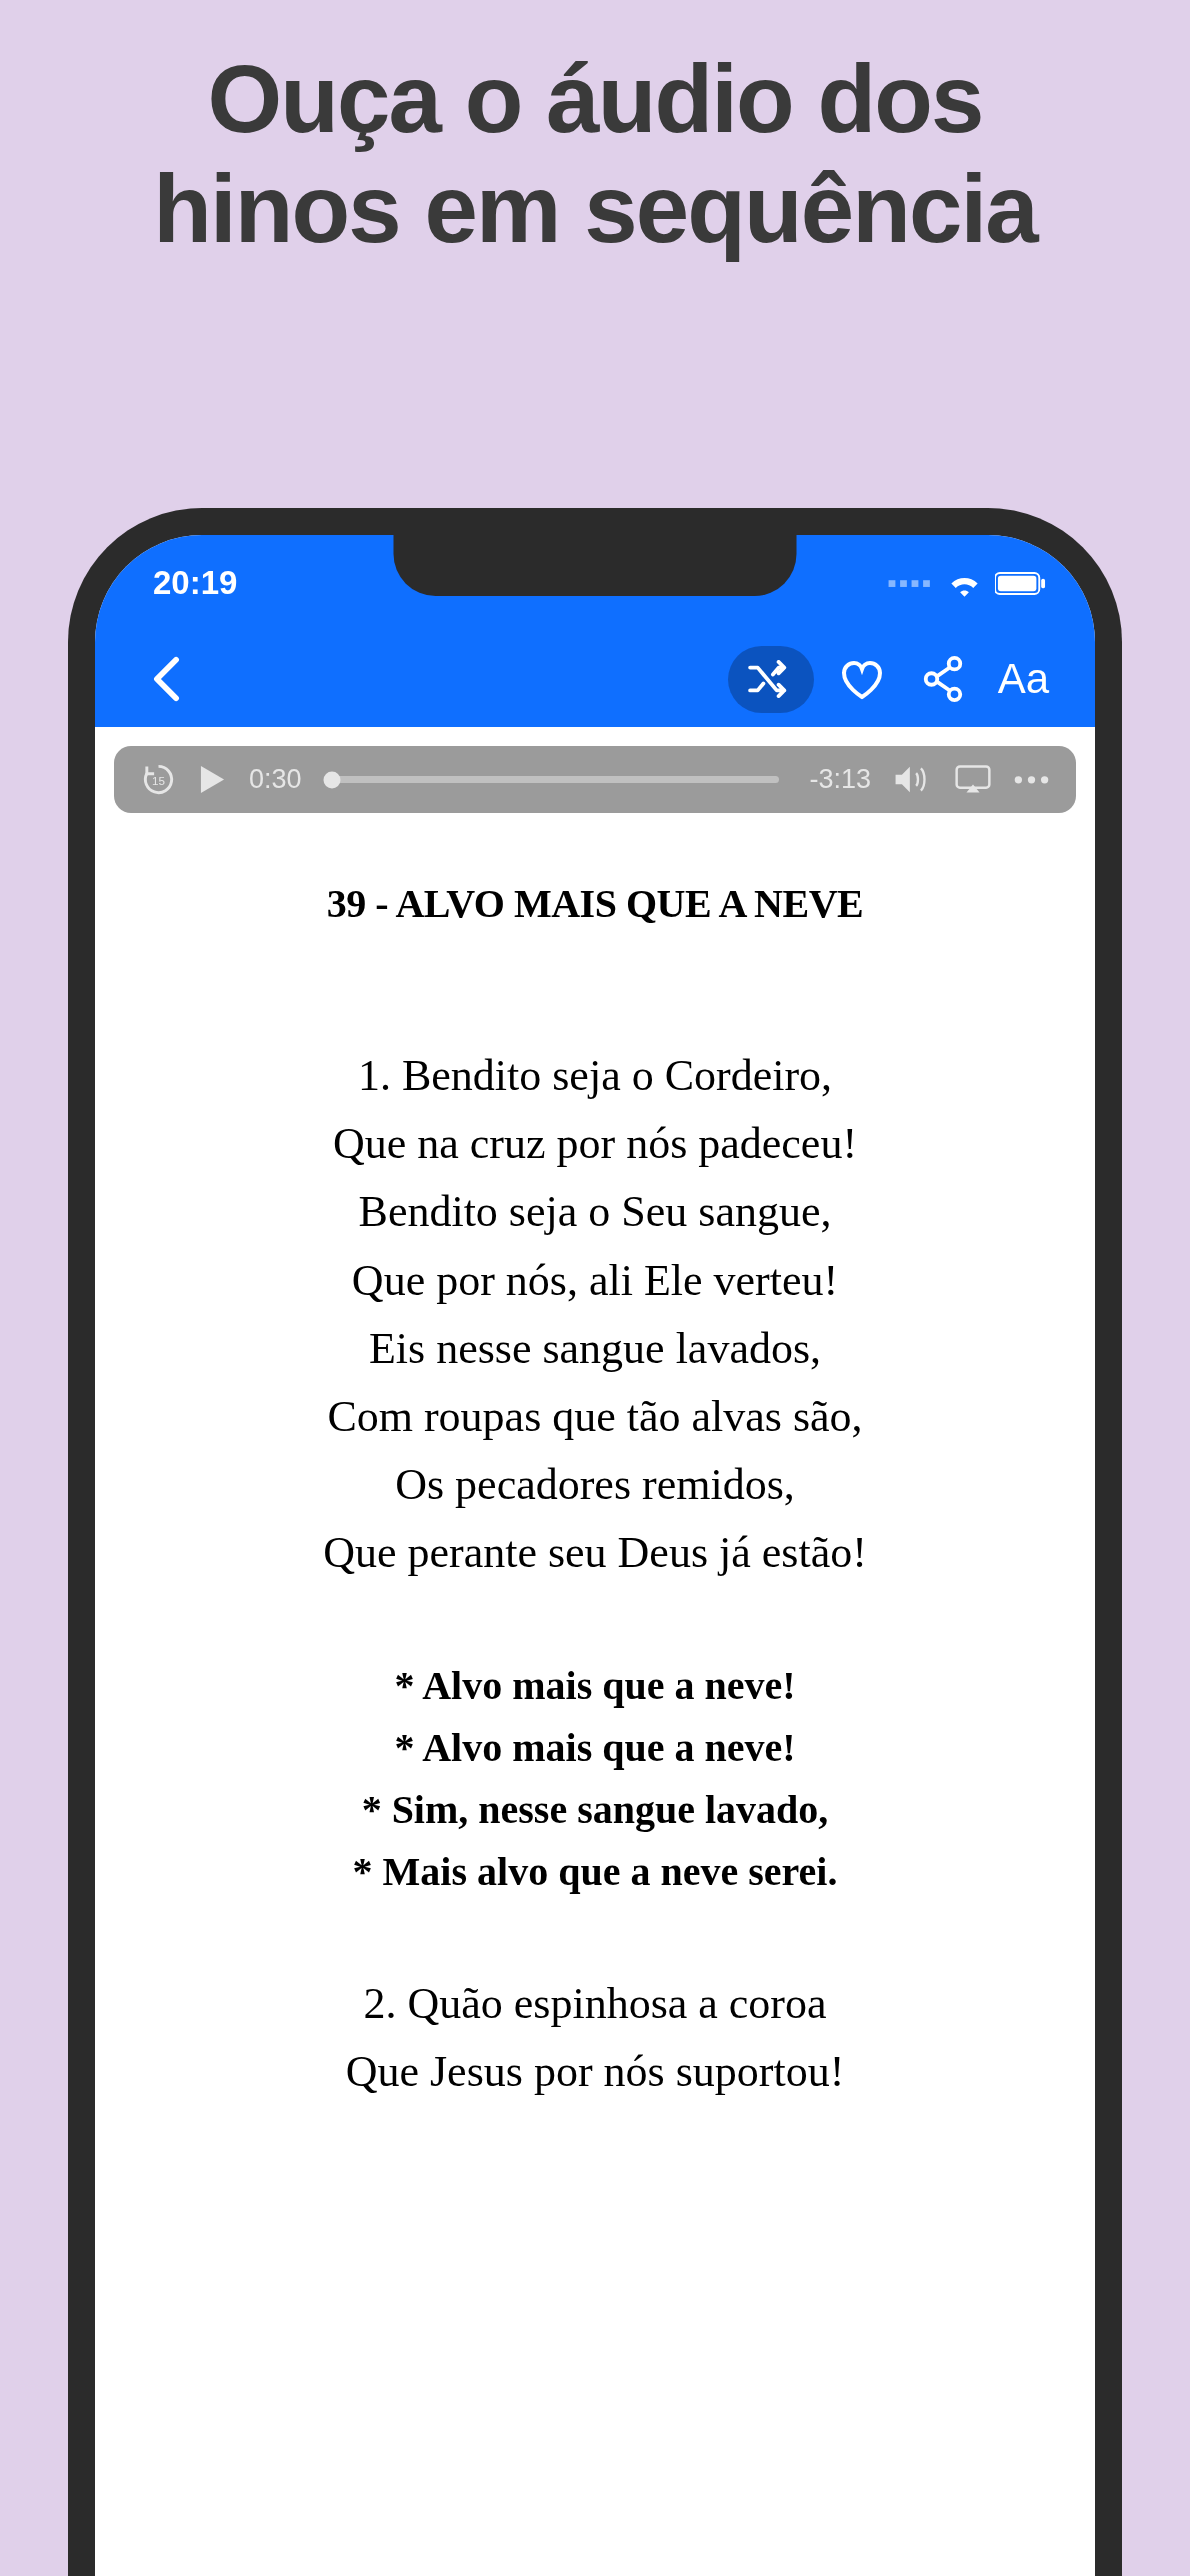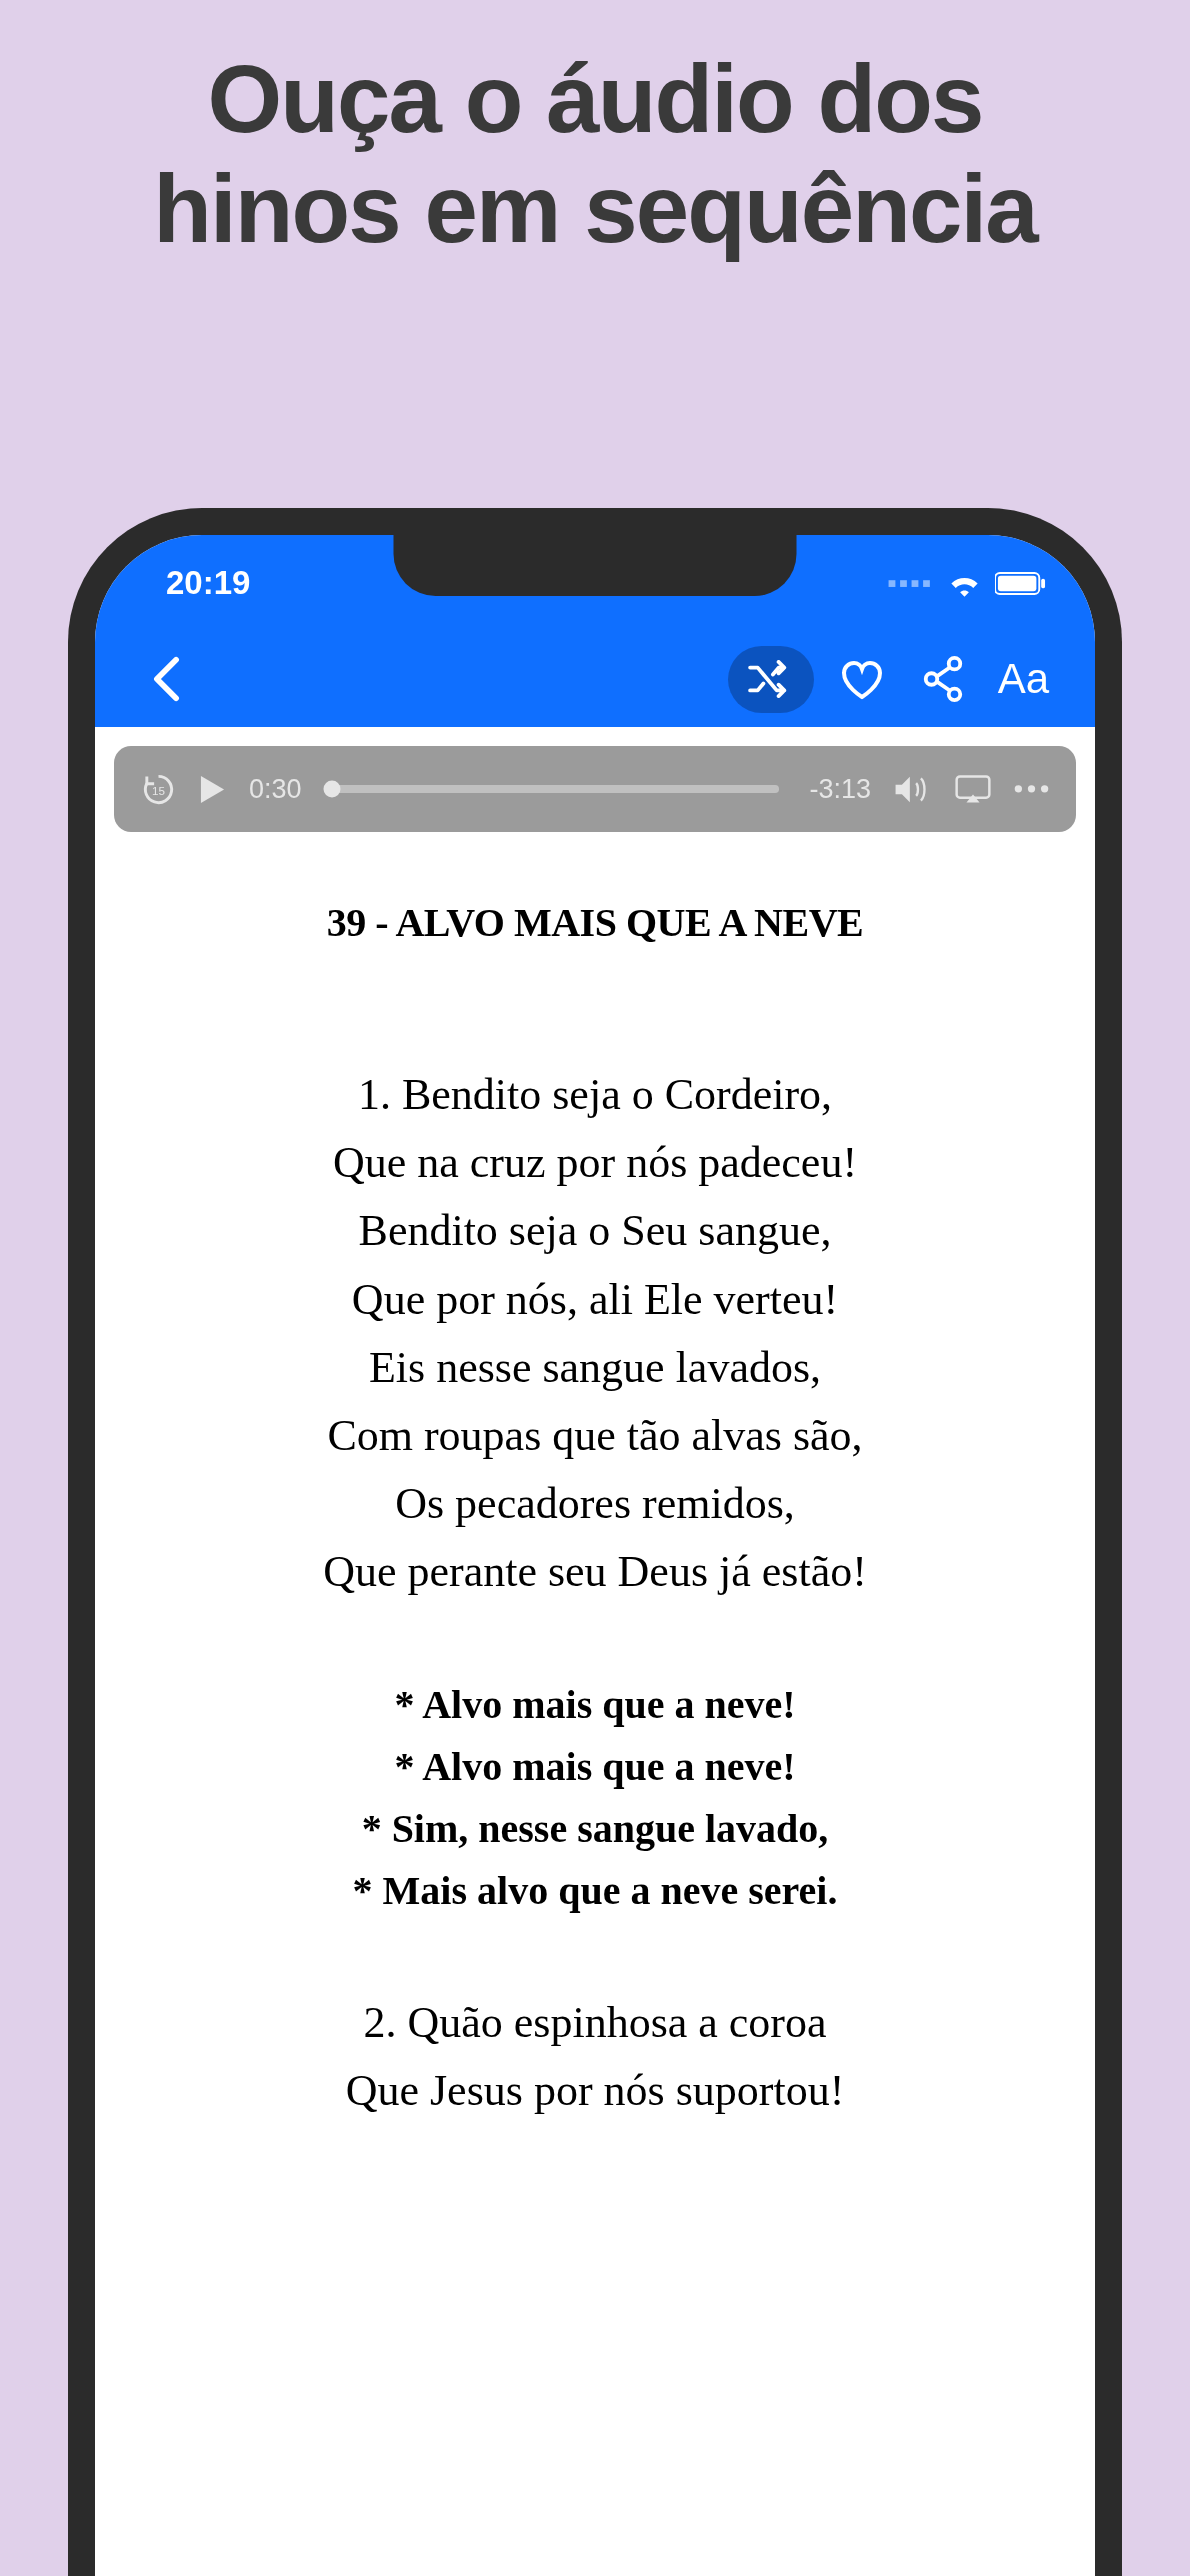--- a/index.html
+++ b/index.html
@@ -52,21 +52,21 @@
     }
     .status-bar {
       height: 96px;
       background: #0f6fff;
       display: flex;
       justify-content: space-between;
       align-items: center;
       padding: 0 48px 0 58px;
       color: #fff;
     }
-    .status-time { font-size: 33px; font-weight: 600; margin-left: 13px; }
+    .status-time { font-size: 33px; font-weight: 600; }
     .status-icons { display: flex; gap: 13.4px; align-items: center; }
     .status-dots { color: rgba(255,255,255,0.5); font-size: 27px; letter-spacing: 1.9px; }
     .wifi-icon svg, .battery-icon svg { display: block; }
     .nav-bar {
       height: 96px;
       background: #0f6fff;
       display: flex;
       align-items: center;
       padding: 0 38px;
       gap: 14px;
@@ -74,21 +74,21 @@
     .nav-back { flex: 0 0 auto; }
     .nav-spacer { flex: 1; }
     .nav-btn { display: flex; align-items: center; justify-content: center; width: 67px; height: 67px; }
     .nav-btn.shuffle-active { background: rgba(0,0,0,0.25); border-radius: 34px; width: 86px; }
     .nav-btn svg { display: block; }
     .nav-aa { color: #fff; font-size: 42px; font-weight: 400; }
     .player-wrap { padding: 19px 19px 0; background: #fff; }
     .player-bar {
       background: #9b9b9b;
       border-radius: 17px;
-      height: 86px;
+      height: 67px;
       display: flex;
       align-items: center;
       padding: 0 27px;
       gap: 23px;
       color: #e6e6e6;
     }
     .player-bar svg { display: block; flex-shrink: 0; }
     .player-time { font-size: 27px; color: #e6e6e6; flex-shrink: 0; }
     .player-track {
       flex: 1;

